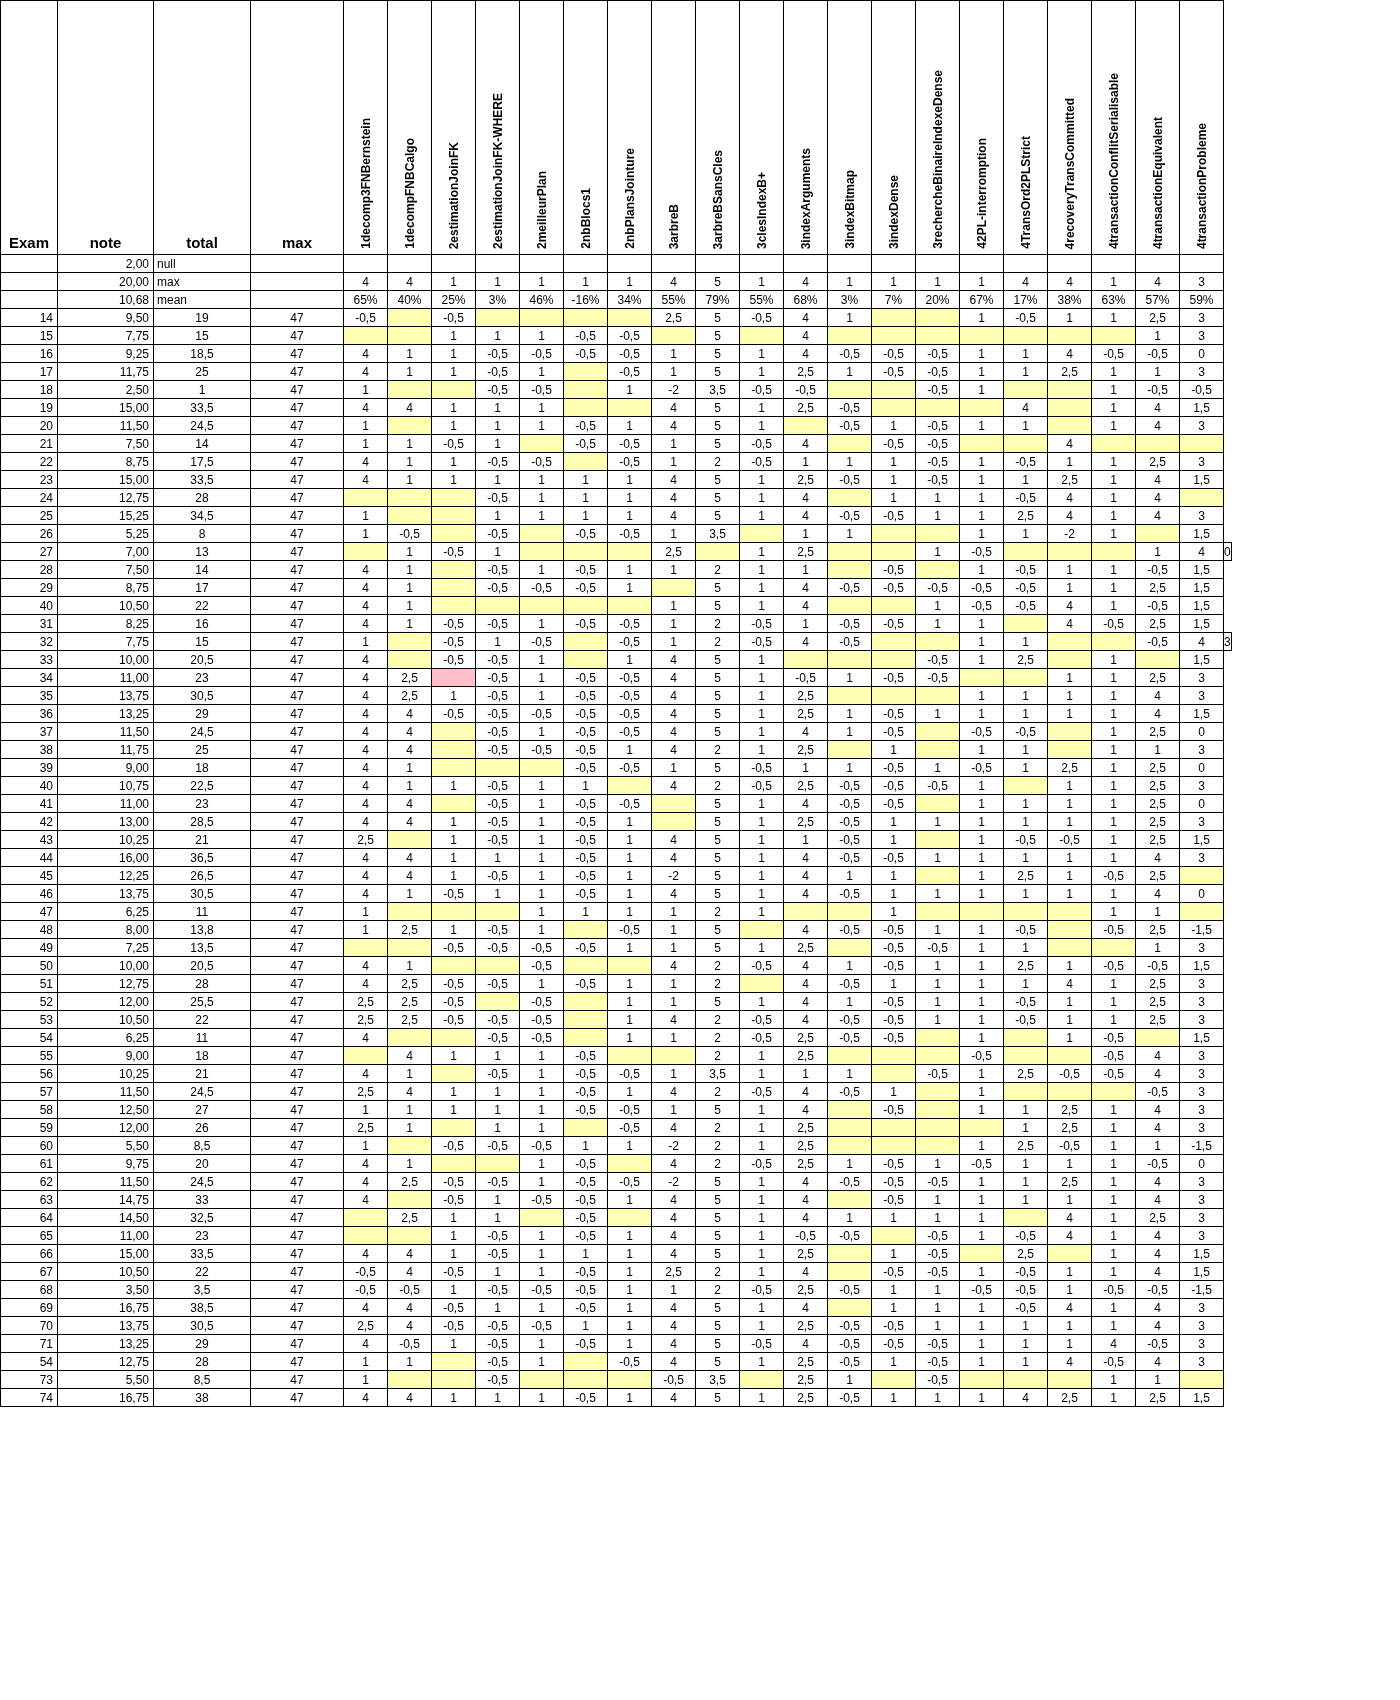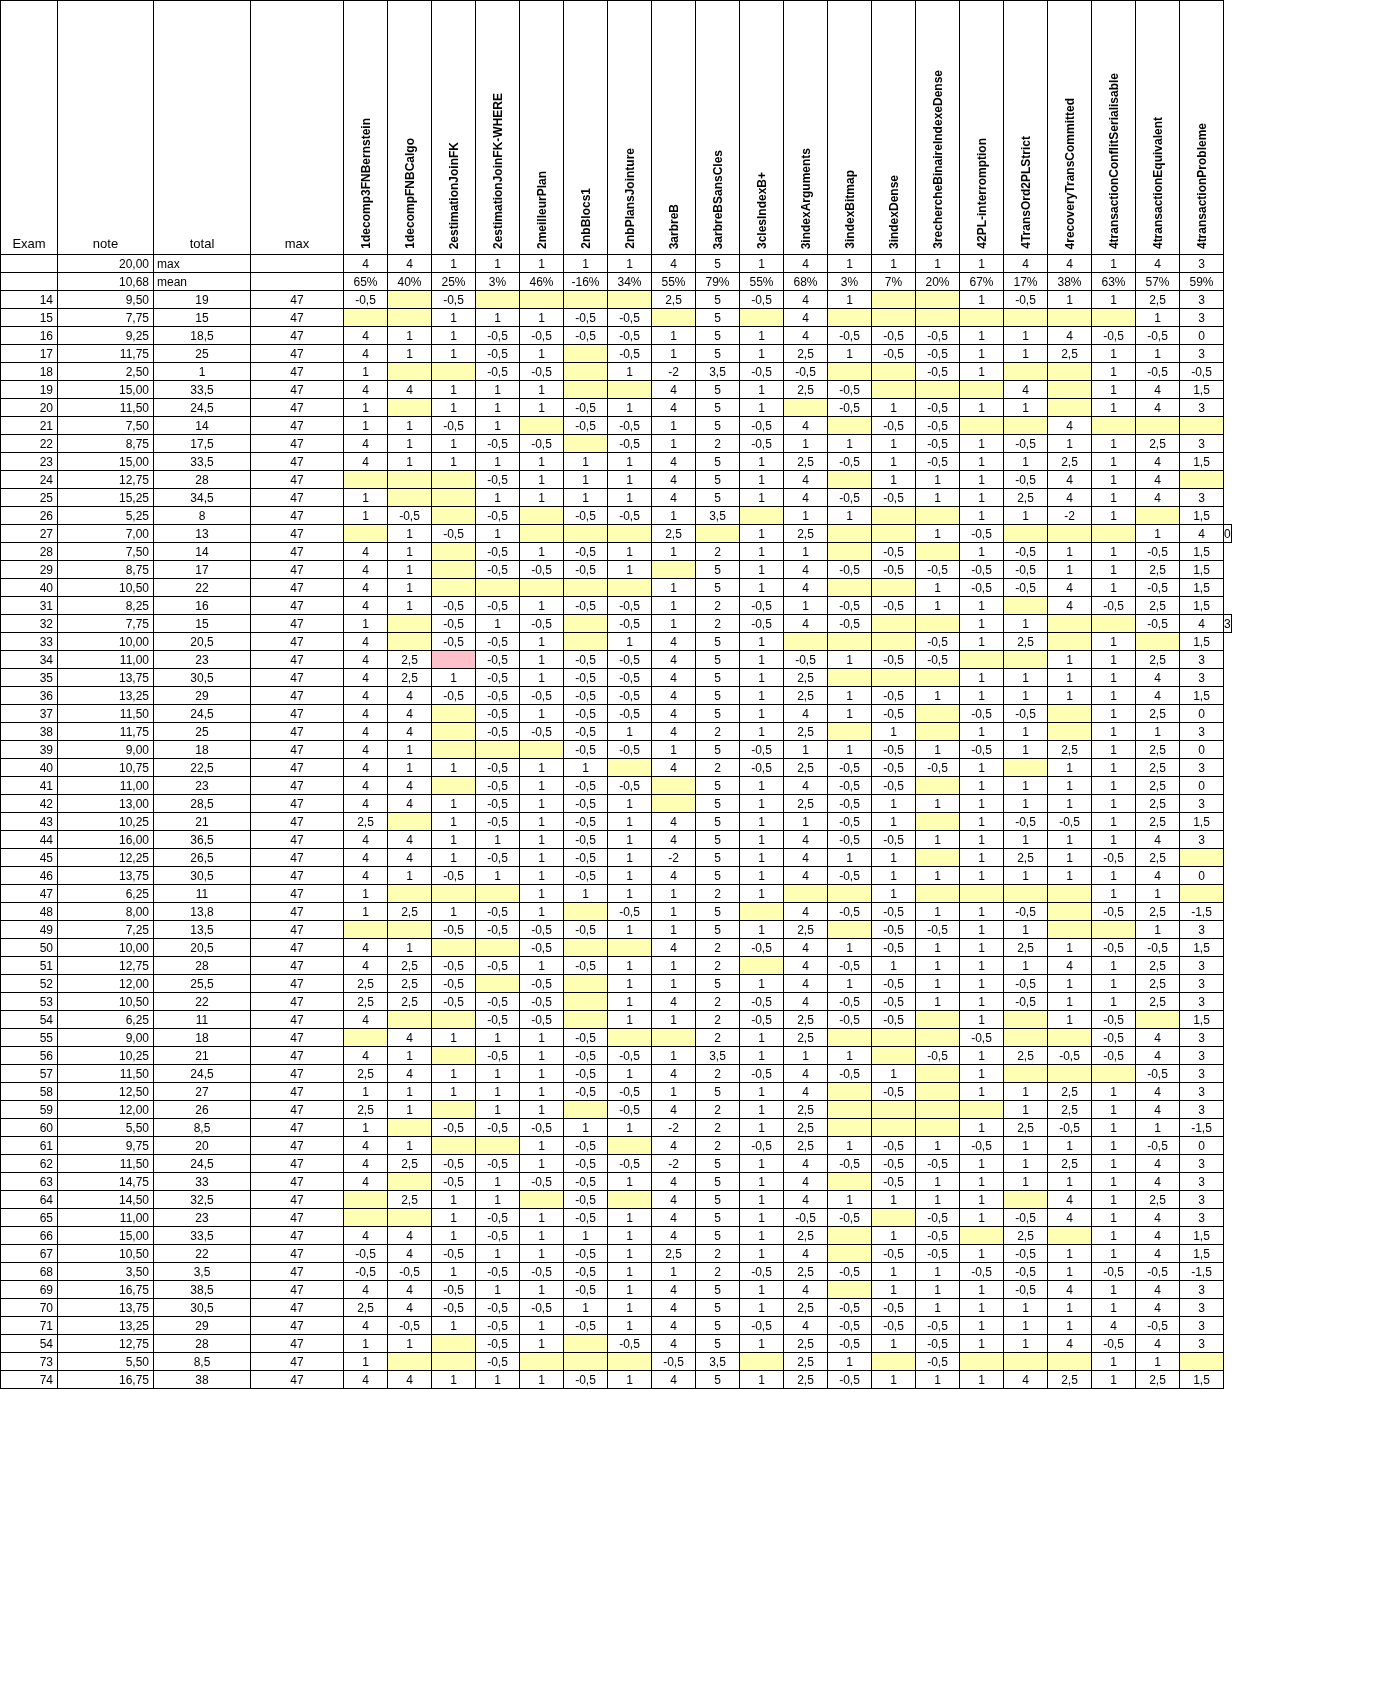--- a/index.html
+++ b/index.html
@@ -2,21 +2,21 @@
 <html><head>
 <meta charset="utf-8">
 <style>
   html,body{margin:0;padding:0;background:#fff;}
   body{font-family:"Liberation Sans",sans-serif;}
   #sheet{width:1400px;height:1700px;overflow:hidden;position:relative;}
   table{border-collapse:collapse;table-layout:fixed;}
   td,th{border:1px solid #000;font-size:11px;padding:0;text-align:center;vertical-align:middle;color:#000;background:#fff;}
   .hdrrow th{height:250px;vertical-align:bottom;padding-bottom:3px;}
   .vert{writing-mode:vertical-rl;transform:rotate(180deg);font-weight:bold;font-size:12px;white-space:nowrap;display:inline-block;}
-  .lbl{font-weight:normal;font-size:13px;}
+  .lbl{font-weight:bold;font-size:15px;}
   .num{font-size:12px;}
   .r{text-align:right;padding-right:4px;}
   .l{text-align:left;padding-left:3px;}
   .c{text-align:center;}
   .hl{background:#ffffb3;}
   .pink{background:#ffc0cb;}
   tr{height:18px;}
   col.c-exam{width:57px;}
   col.c-note{width:96px;}
   col.c-total{width:97px;}
@@ -79,20 +79,46 @@
           <th><span class="vert">4TransOrd2PLStrict</span></th>
           <th><span class="vert">4recoveryTransCommitted</span></th>
           <th><span class="vert">4transactionConflitSerialisable</span></th>
           <th><span class="vert">4transactionEquivalent</span></th>
           <th><span class="vert">4transactionProbleme</span></th>
         </tr>
       </thead>
     <tbody id="table-body">
         <tr class="statrow">
           <td></td>
+          <td class="r num">2,00</td>
+          <td class="l num">null</td>
+          <td></td>
+          <td class="c num"></td>
+          <td class="c num"></td>
+          <td class="c num"></td>
+          <td class="c num"></td>
+          <td class="c num"></td>
+          <td class="c num"></td>
+          <td class="c num"></td>
+          <td class="c num"></td>
+          <td class="c num"></td>
+          <td class="c num"></td>
+          <td class="c num"></td>
+          <td class="c num"></td>
+          <td class="c num"></td>
+          <td class="c num"></td>
+          <td class="c num"></td>
+          <td class="c num"></td>
+          <td class="c num"></td>
+          <td class="c num"></td>
+          <td class="c num"></td>
+          <td class="c num"></td>
+        </tr>
+        <tr class="statrow">
+          <td></td>
           <td class="r num">20,00</td>
           <td class="l num">max</td>
           <td></td>
           <td class="c num">4</td>
           <td class="c num">4</td>
           <td class="c num">1</td>
           <td class="c num">1</td>
           <td class="c num">1</td>
           <td class="c num">1</td>
           <td class="c num">1</td>

